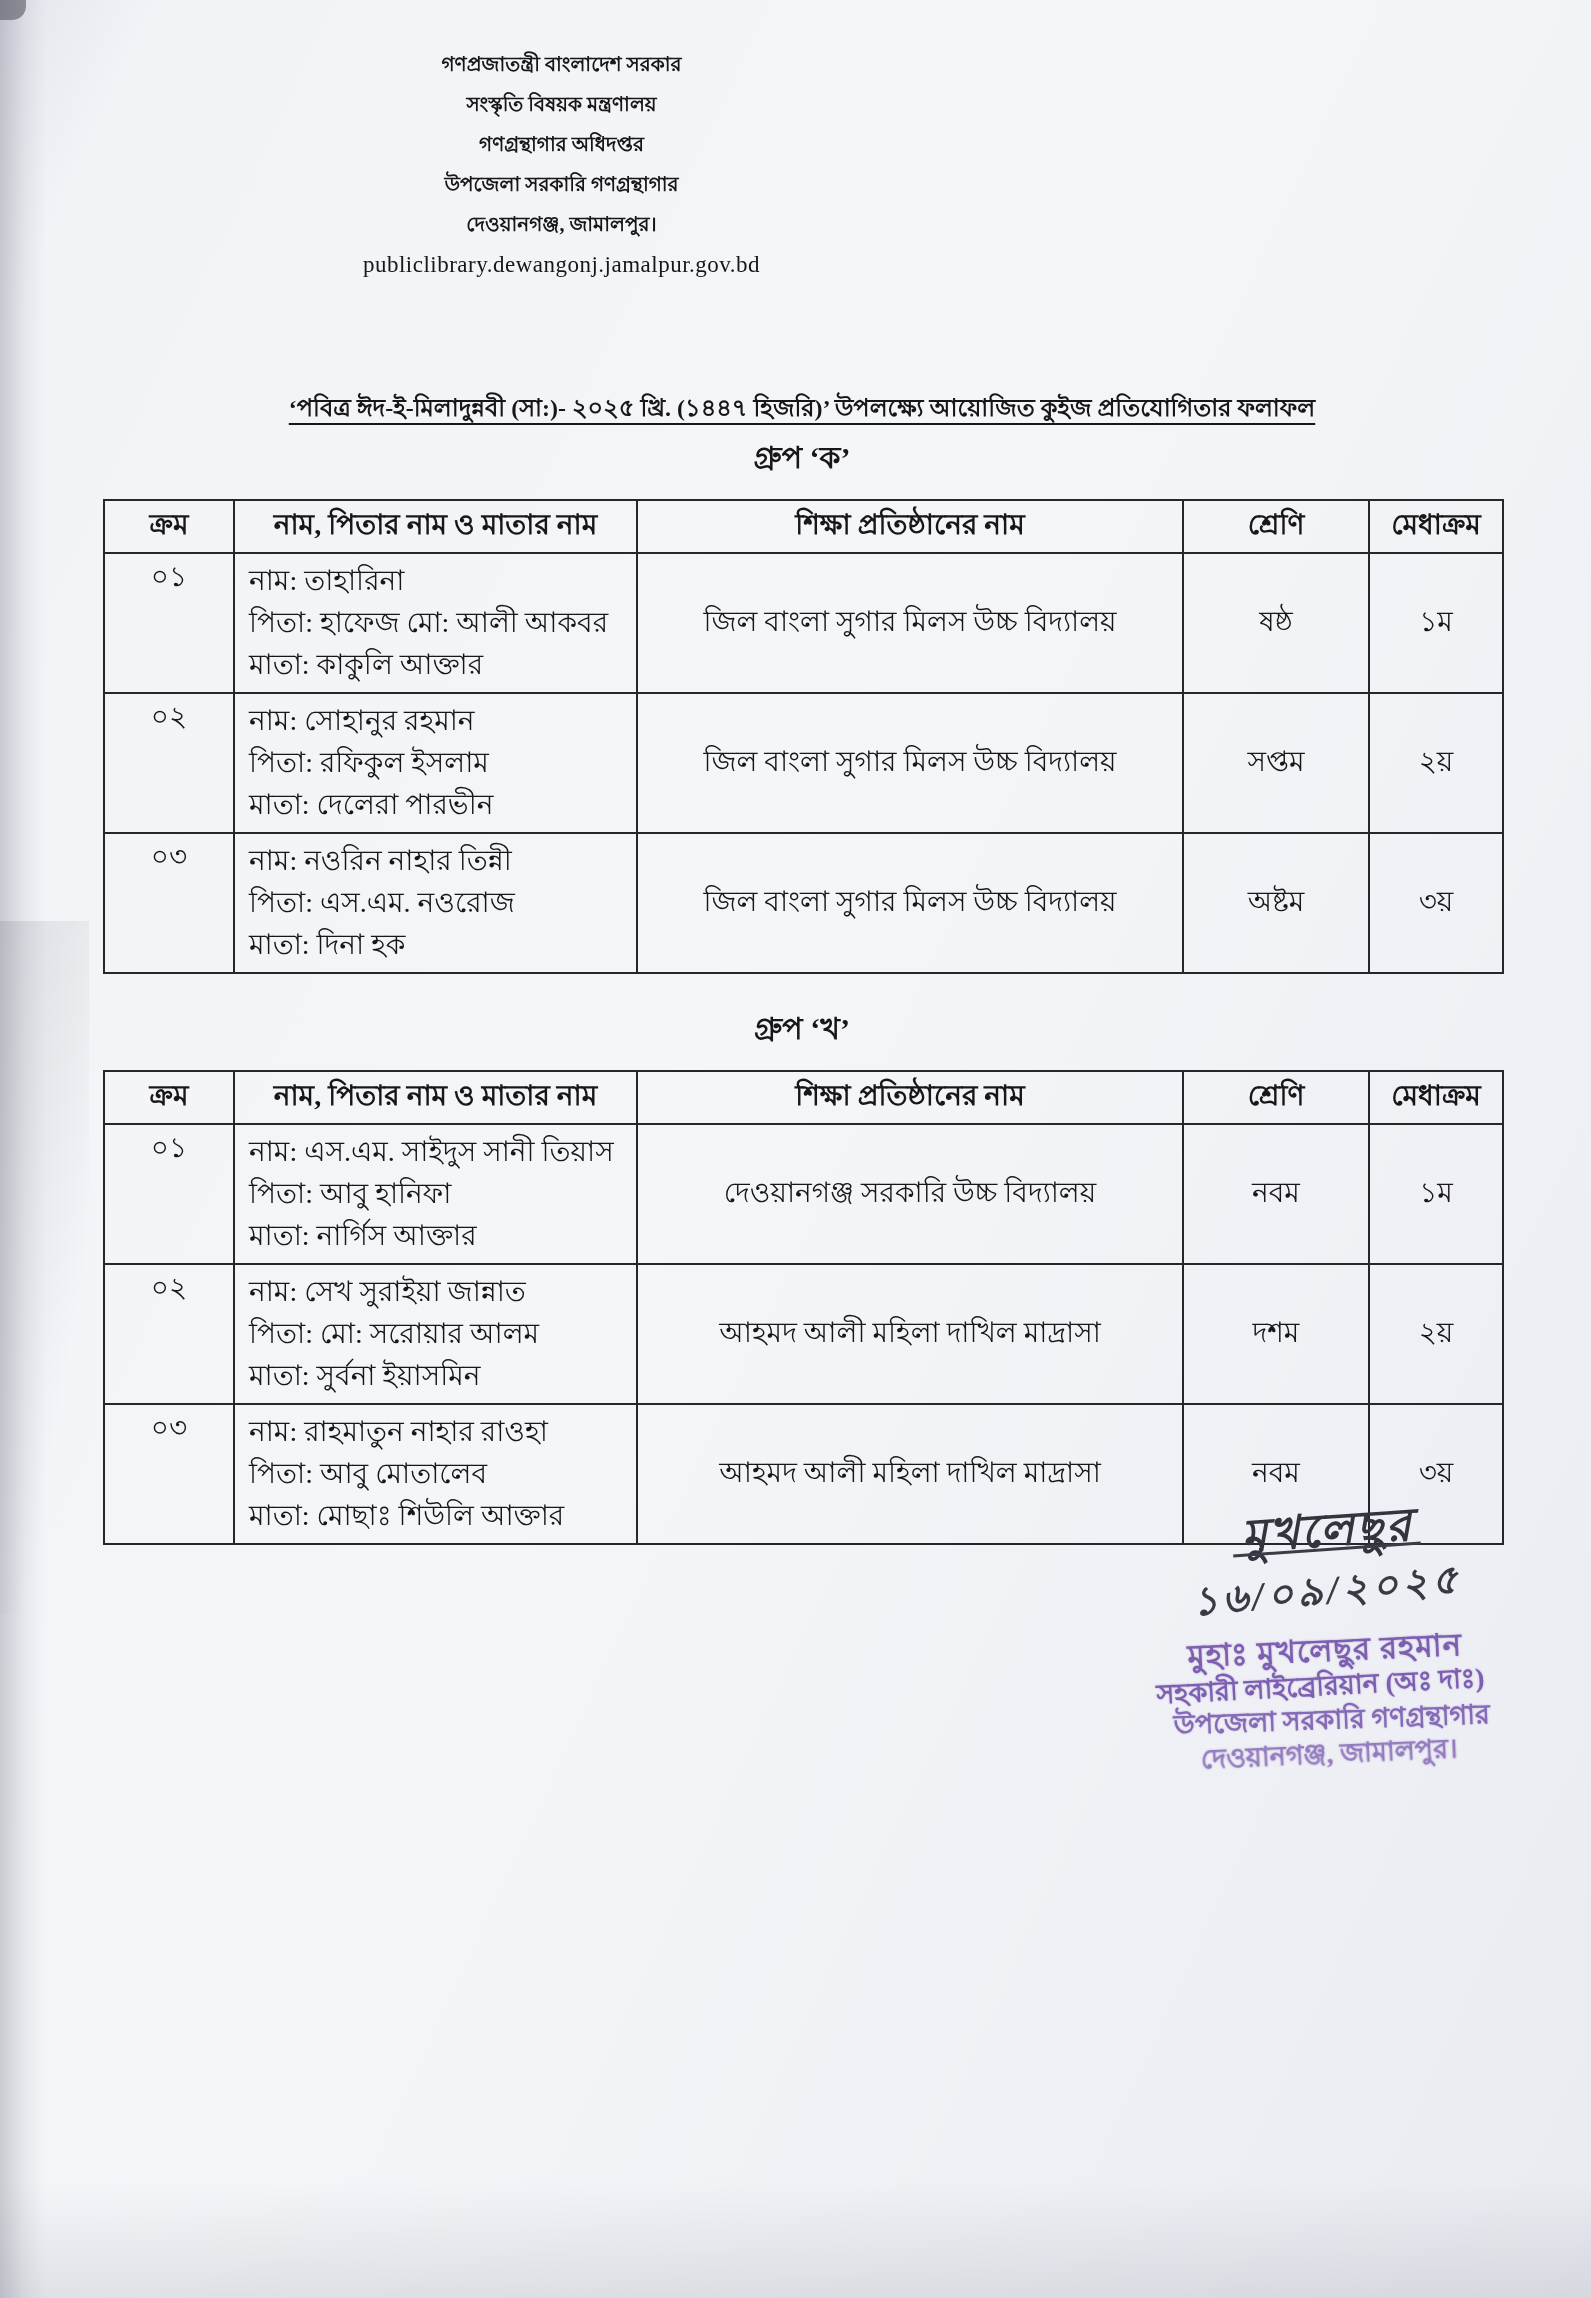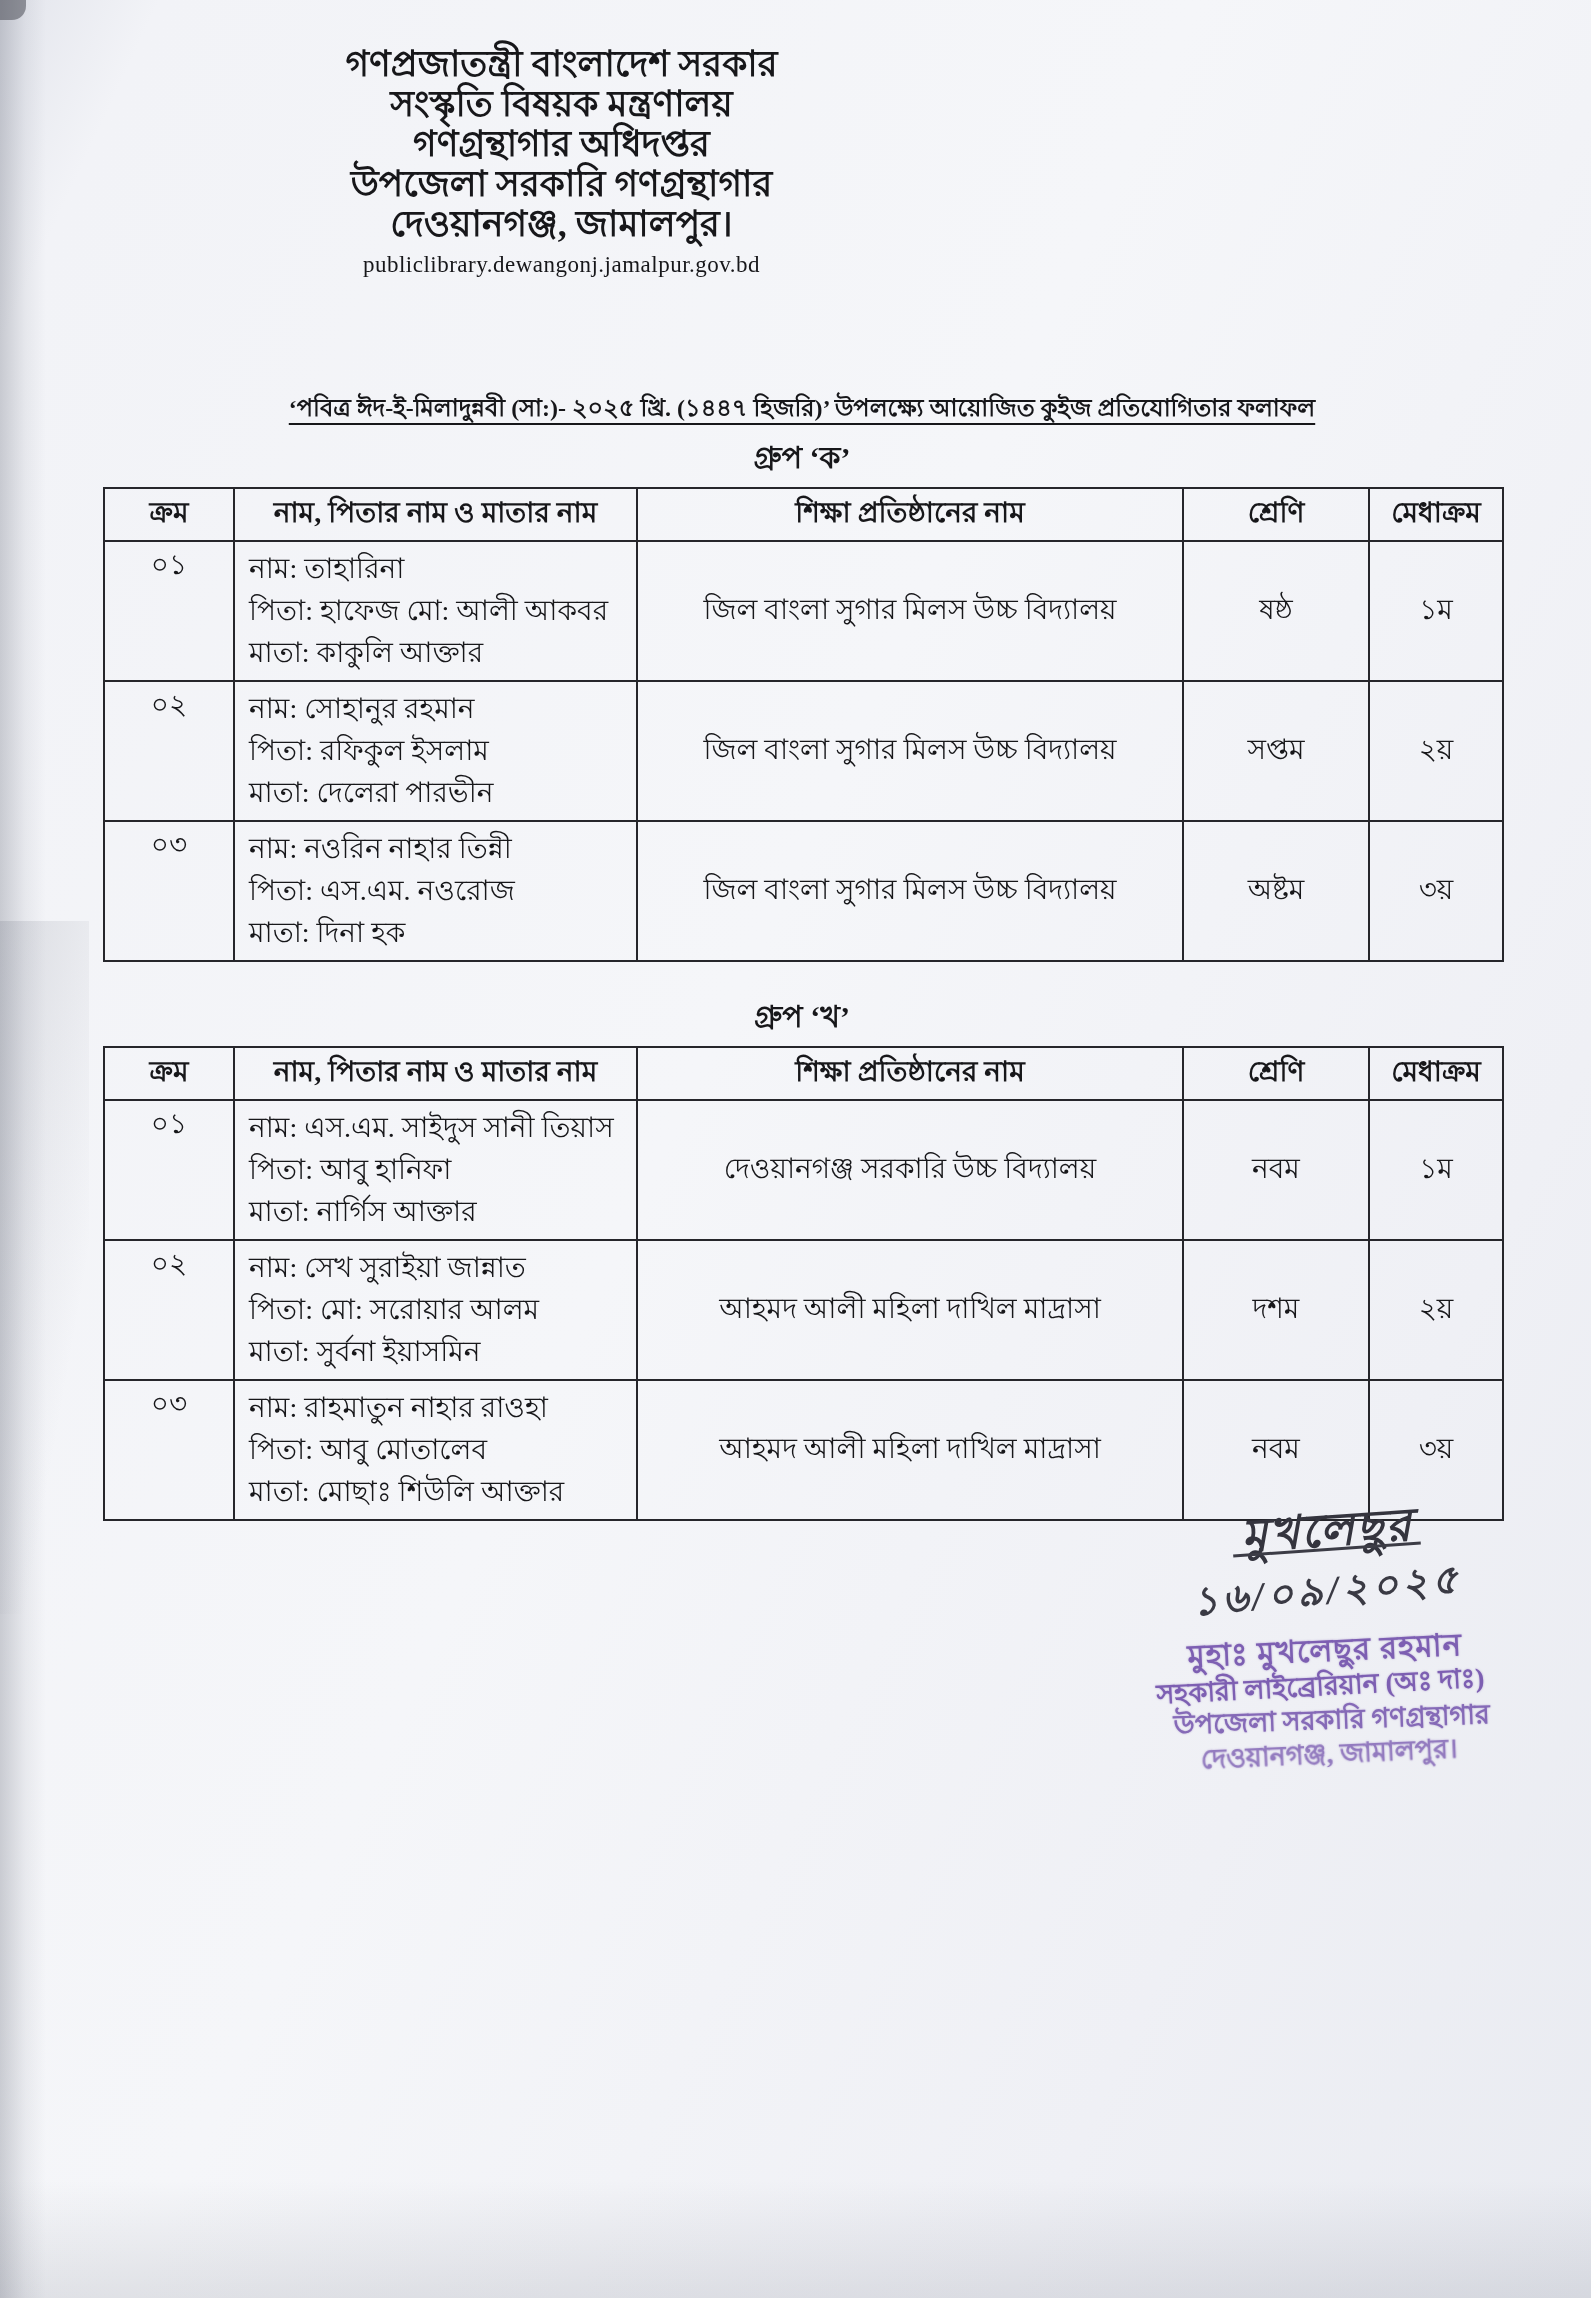--- a/index.html
+++ b/index.html
@@ -25,30 +25,30 @@
   .scan-crease{
     position:absolute;left:0;top:921px;width:89px;height:693px;
     background:linear-gradient(100deg,rgba(100,105,120,.18),rgba(100,105,120,0) 70%);
   }
   .corner-mark{
     position:absolute;left:0;top:0;width:26px;height:20px;background:#4a4c55;
     border-bottom-right-radius:14px;opacity:.55;
   }
   .content{position:absolute;left:103px;top:0;width:1398px;}
   .header-block{width:917px;text-align:center;padding-top:44px;}
-  .header-line{font-size:36px;line-height:40px;font-weight:600;}
+  .header-line{font-size:20px;line-height:40px;font-weight:600;}
   .website-line{font-size:23px;line-height:42px;letter-spacing:0.5px;font-weight:500;}
   .doc-title{
     margin-top:103px;text-align:center;font-size:24px;font-weight:700;
     text-decoration:underline;text-underline-offset:7px;
   }
   .group-label{text-align:center;font-size:30px;font-weight:700;margin-top:8px;line-height:42px;}
   .group-label.second{margin-top:34px;}
   table.result{
-    width:1398px;border-collapse:collapse;table-layout:fixed;margin-top:8px;
+    width:1398px;border-collapse:collapse;table-layout:fixed;margin-top:20px;
   }
   table.result th,table.result td{
     border:2px solid #26262b;
     font-size:28px;
   }
   col.c-serial{width:130px;}
   col.c-name{width:403px;}
   col.c-school{width:546px;}
   col.c-class{width:186px;}
   col.c-merit{width:134px;}

